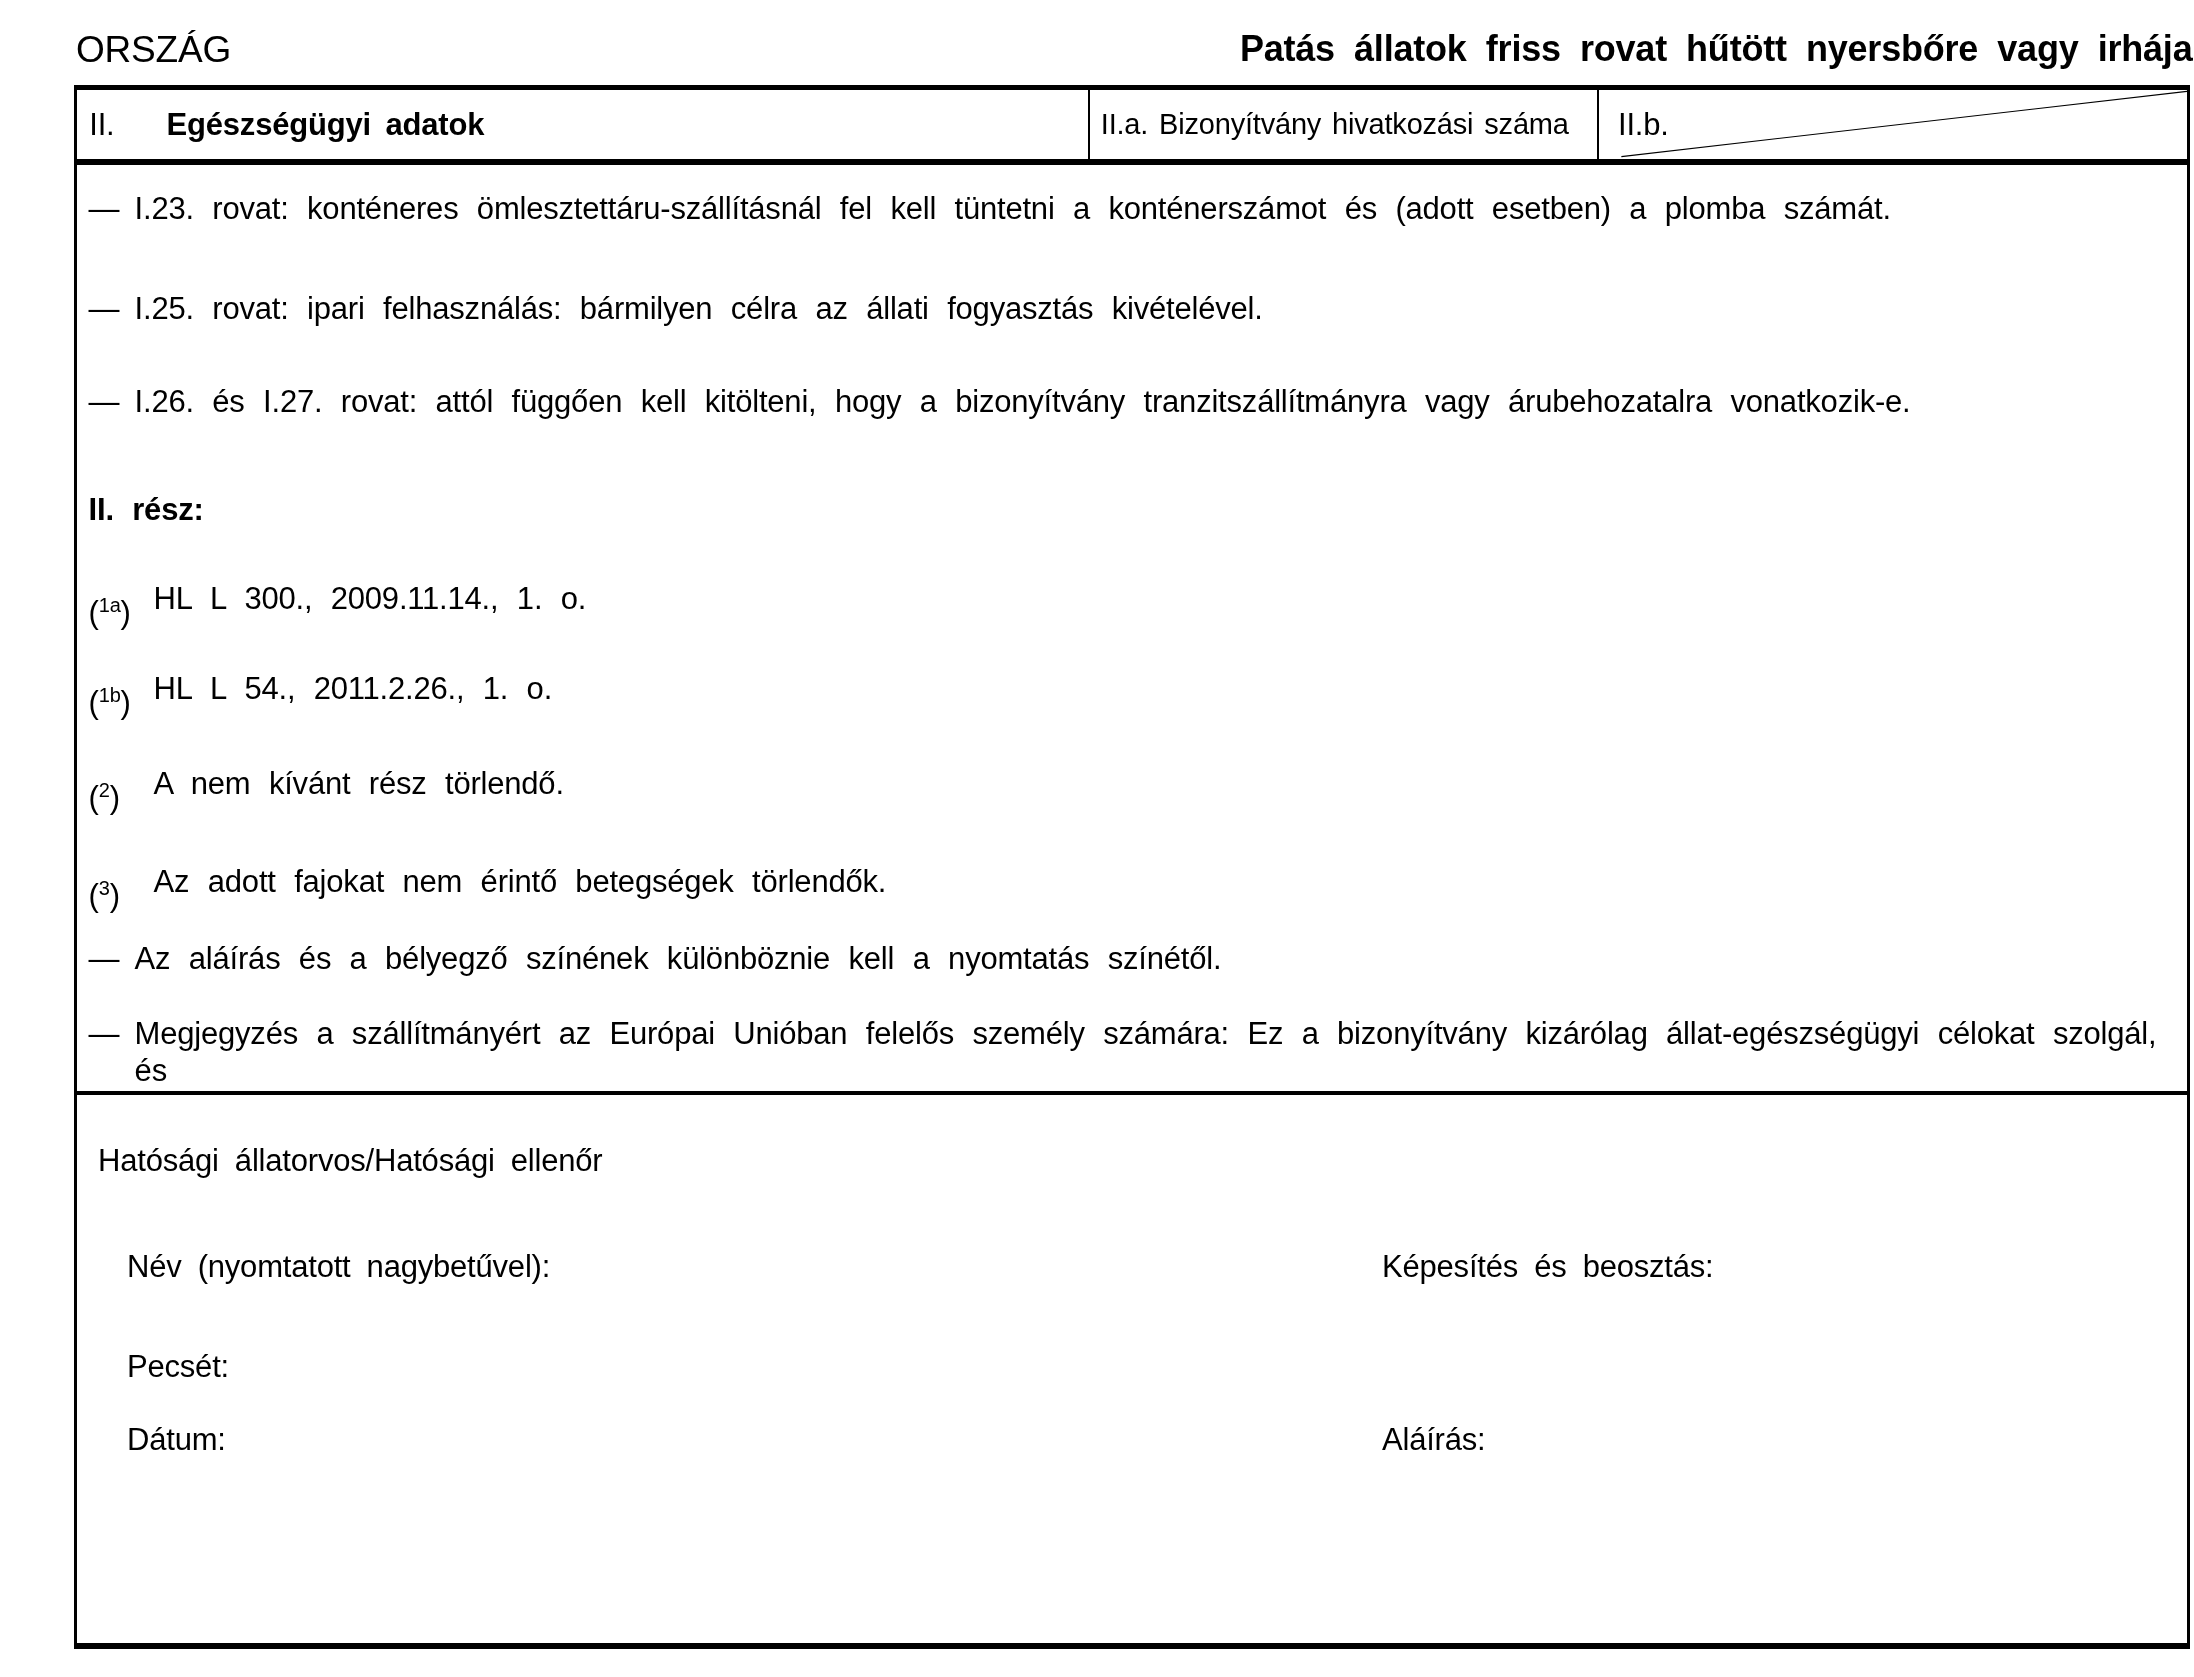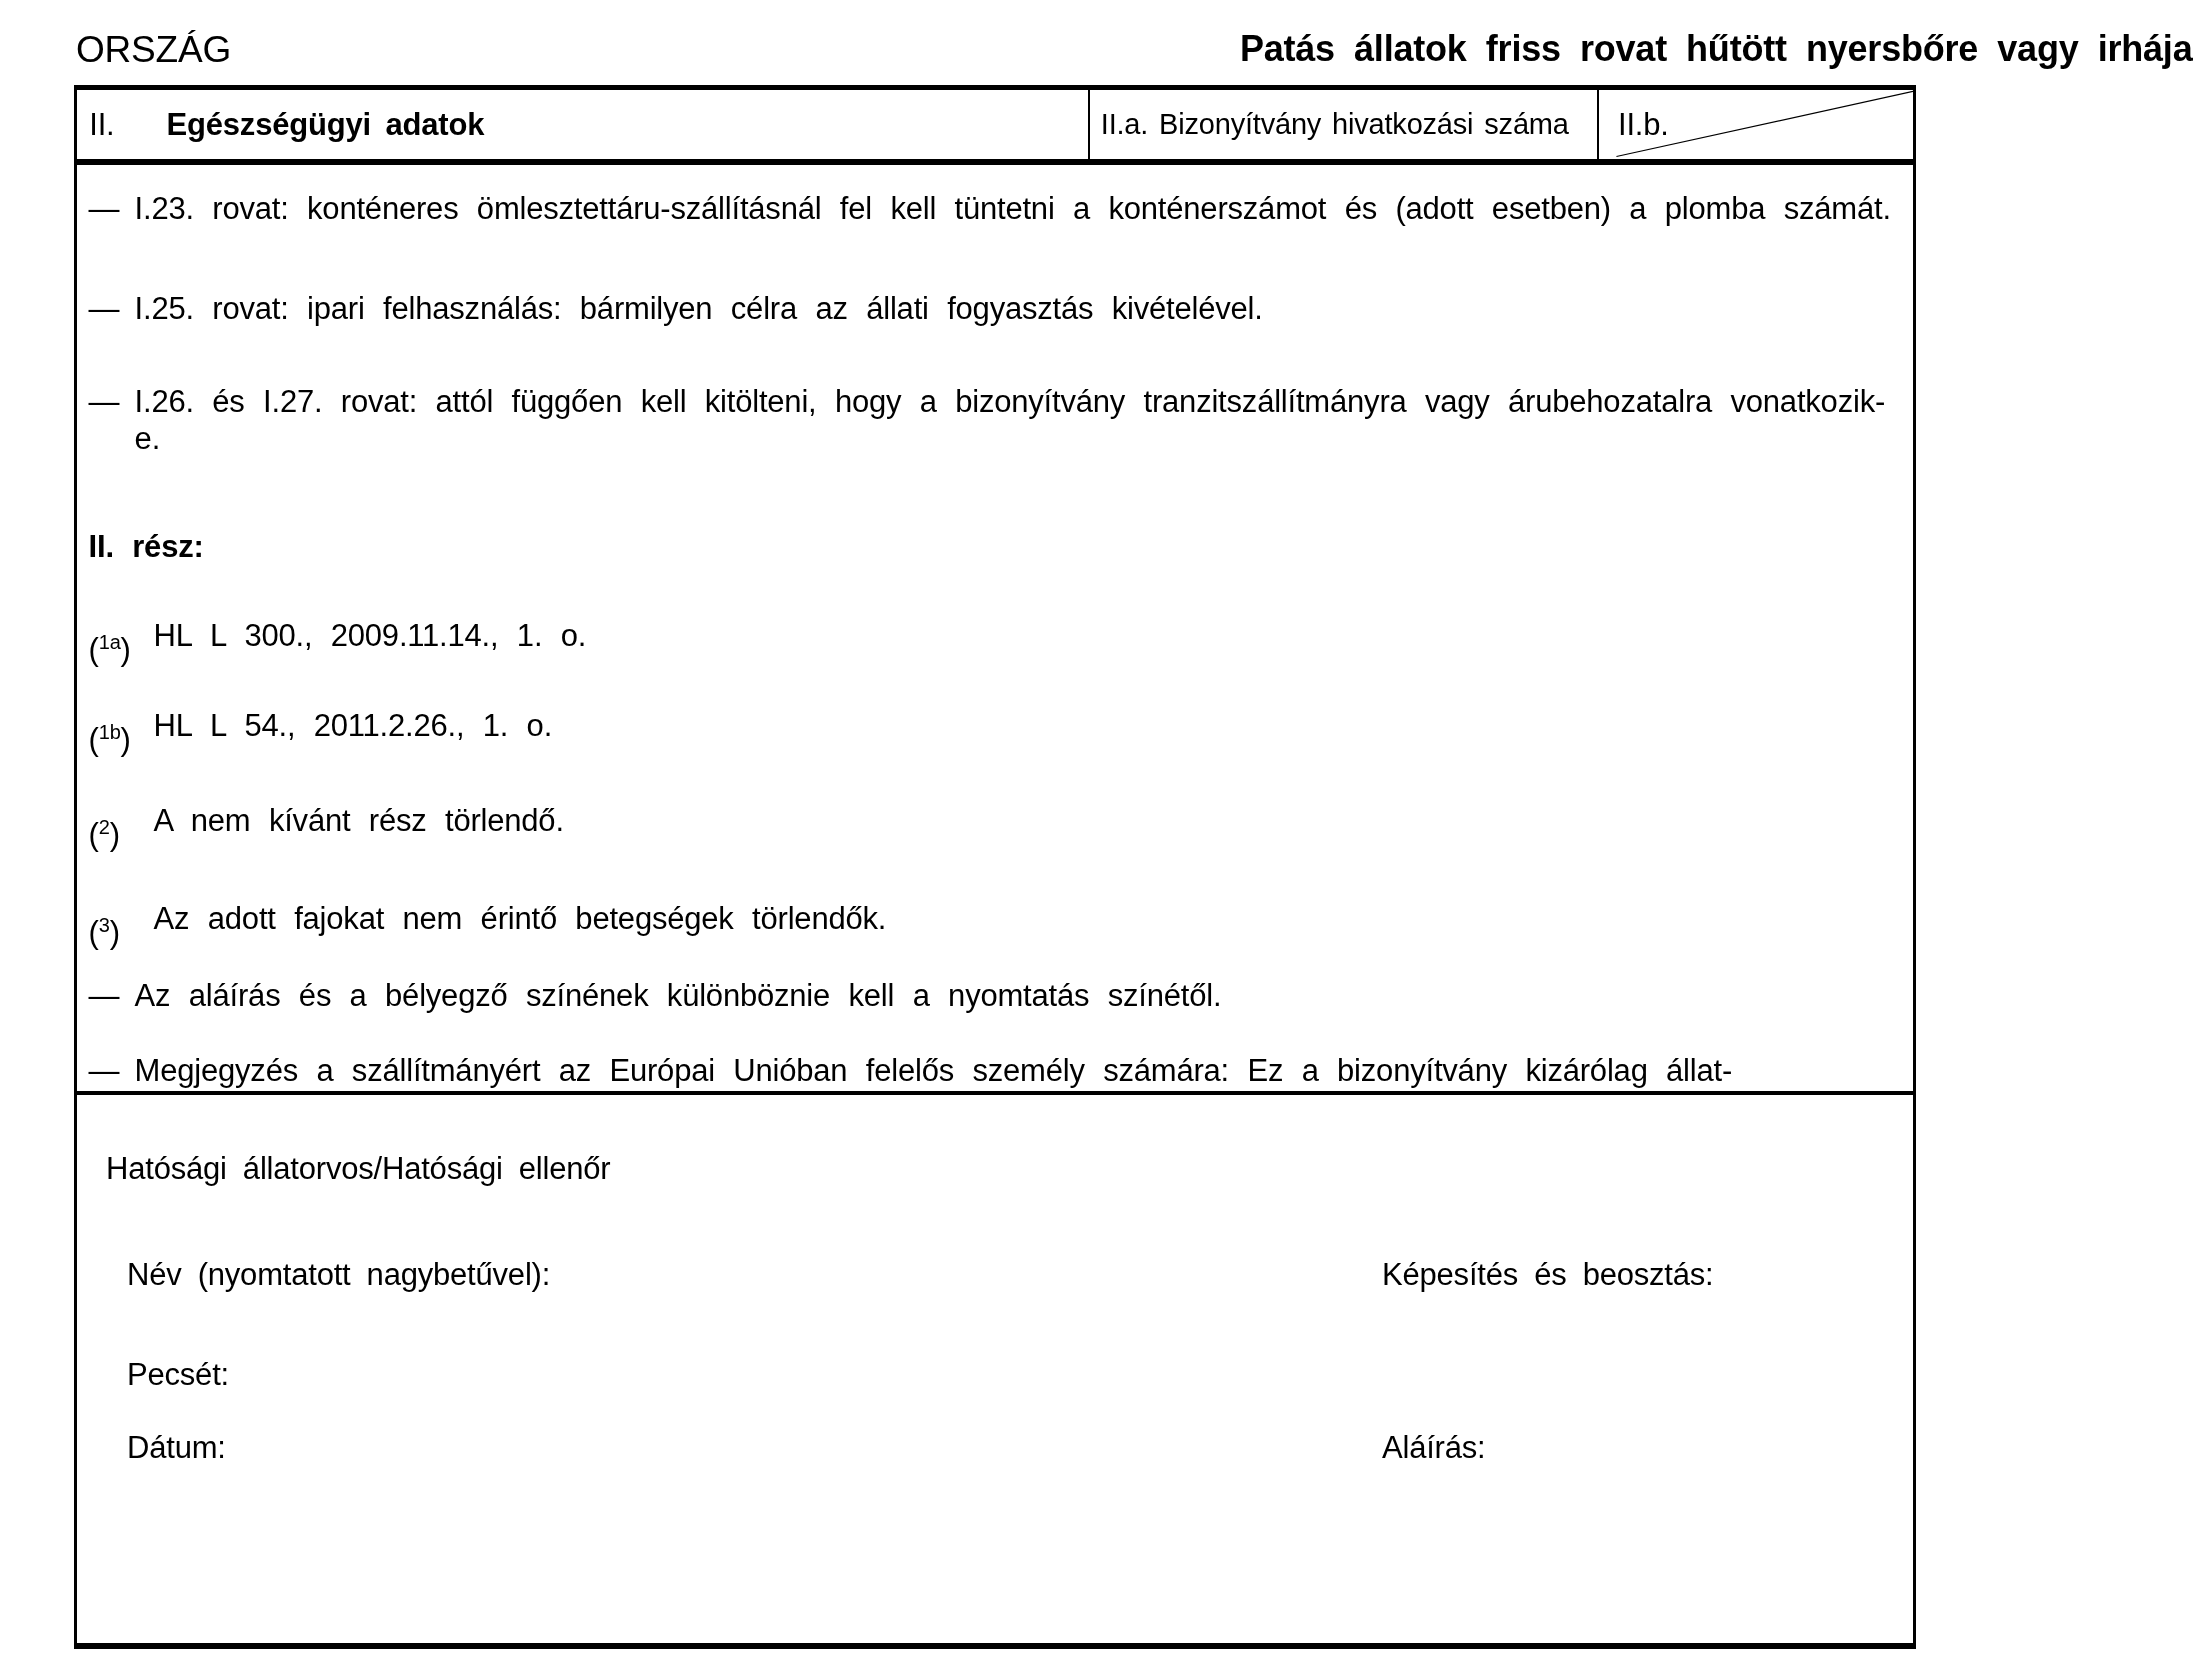--- a/index.html
+++ b/index.html
@@ -20,21 +20,21 @@
     word-spacing:7.7px;white-space:nowrap;
   }
   .commodity{
     position:absolute;right:1.5px;top:31px;
     font-size:36px;font-weight:bold;line-height:1;
     word-spacing:9.3px;white-space:nowrap;
   }
   
   .doc-table{
     position:absolute;left:74px;top:85px;
-    width:1842px;height:1564px;
+    width:2116px;height:1564px;
     border-top:5.4px solid #000;
     border-bottom:6.2px solid #000;
     border-left:3.1px solid #000;
     border-right:3.1px solid #000;
     box-sizing:border-box;
     display:flex;flex-direction:column;justify-content:flex-end;
   }
   
   .trow-header{
     height:69px;flex:0 0 69px;
@@ -75,21 +75,21 @@
   .mb7{margin-bottom:61px;}
   .mb8{margin-bottom:40px;}
   .mb9{margin-bottom:38px;}
   
   .trow-footer{
     flex:1;box-sizing:border-box;
     padding:39px 10.8px 0 13px;
     font-size:31px;line-height:37px;
     word-spacing:7.7px;
   }
-  .official-line{margin:16px;}
+  .official-line{margin:8px;}
   .footer-row{display:flex;margin:0;}
   .footer-row.r1{margin-top:69px;}
   .footer-row.r2{margin-top:36px;}
   .footer-row.r3{margin-top:63px;}
   .fcol-left{width:1292px;flex:0 0 1292px;padding-left:37px;box-sizing:border-box;}
   .fcol-right{flex:1;}
   .lbl{white-space:nowrap;}
 </style>
 </head>
 <body>

